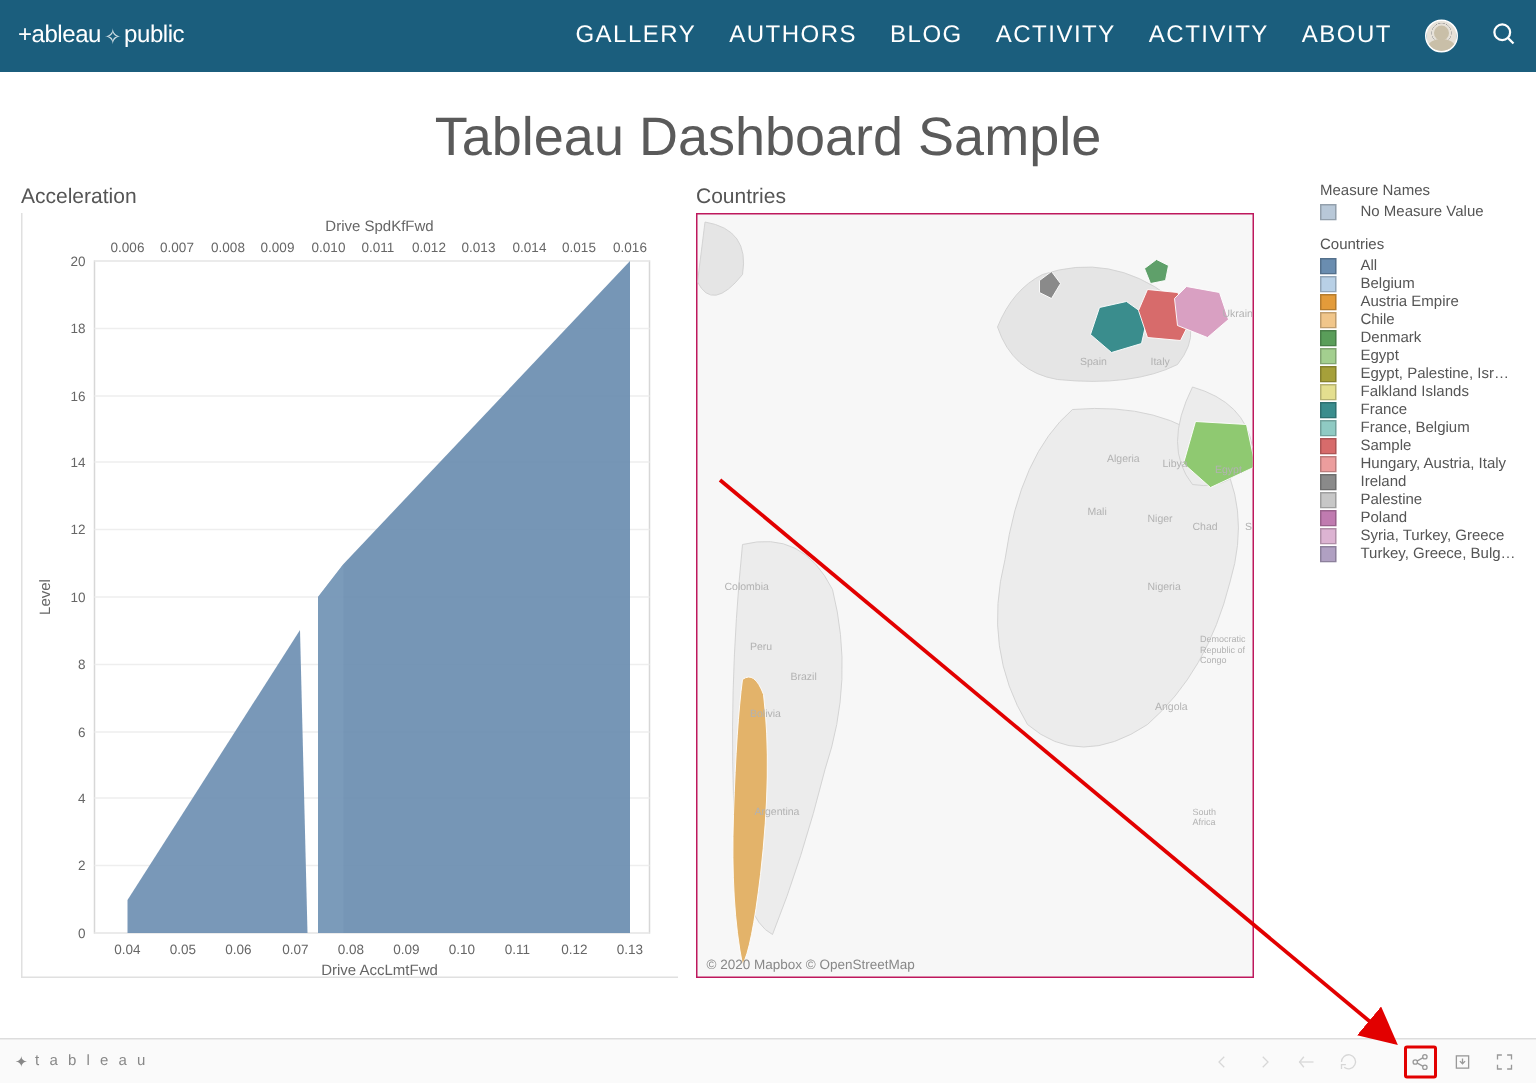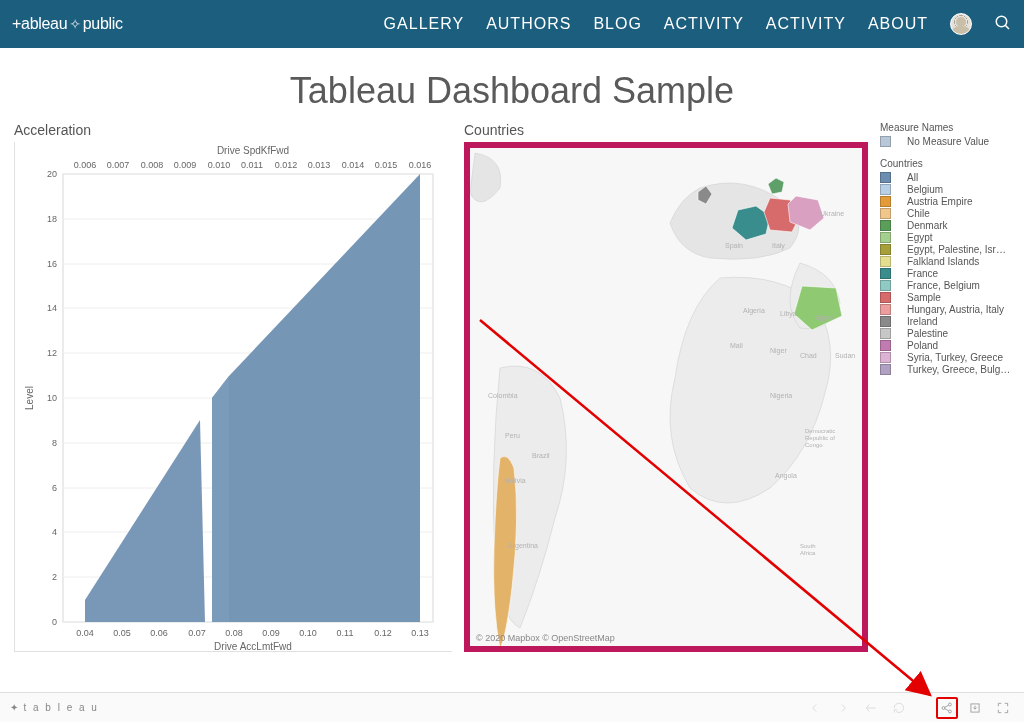--- a/index.html
+++ b/index.html
@@ -102,22 +102,22 @@
     position: relative;
     width: 438px;
     height: 510px;
   }
   svg.chart { display:block; }
   .tick-label { font-size: 9px; fill:#666; }
   .axis-title { font-size: 10px; fill:#666; }
 
   
   .map-wrap {
-    border: 6px solid #be185d;
-    width: 404px;
+    border: 1px solid #be185d;
+    width: 372px;
     height: 510px;
     position: relative;
     background: #f7f7f7;
     overflow: hidden;
   }
   .map-wrap svg { position:absolute; top:0; left:0; }
   .map-credit {
     position: absolute;
     bottom: 3px;
     left: 6px;

